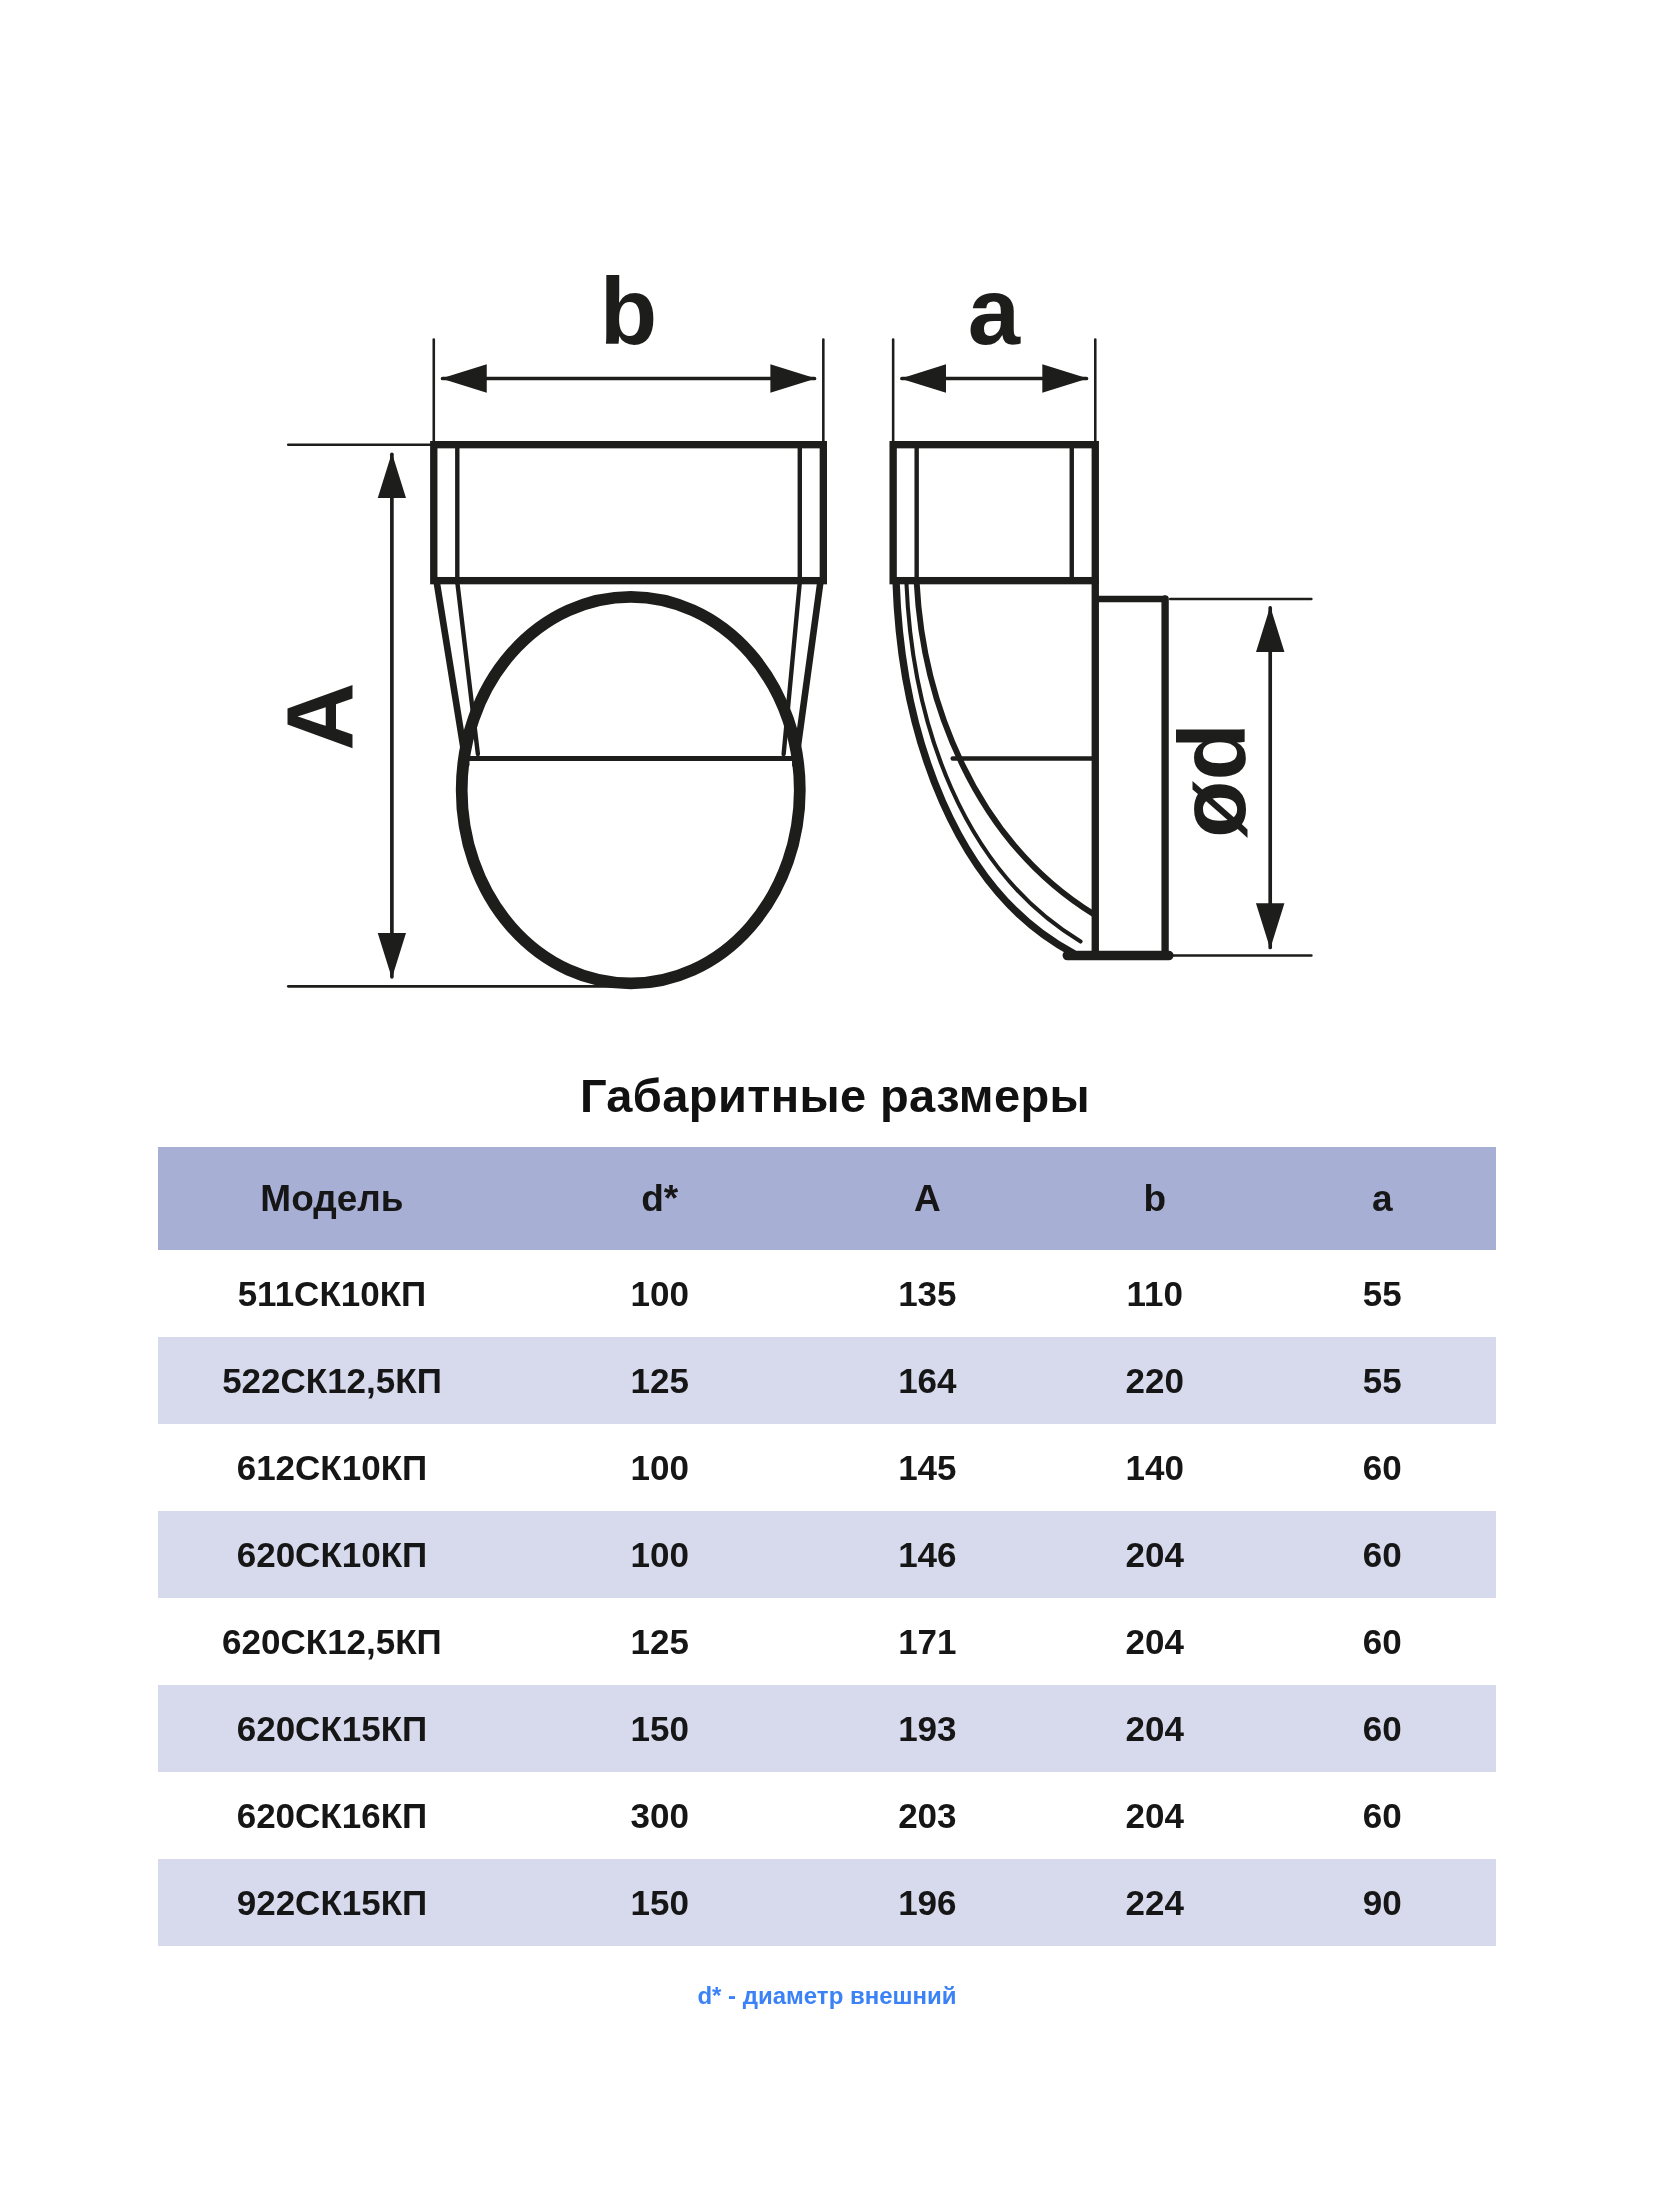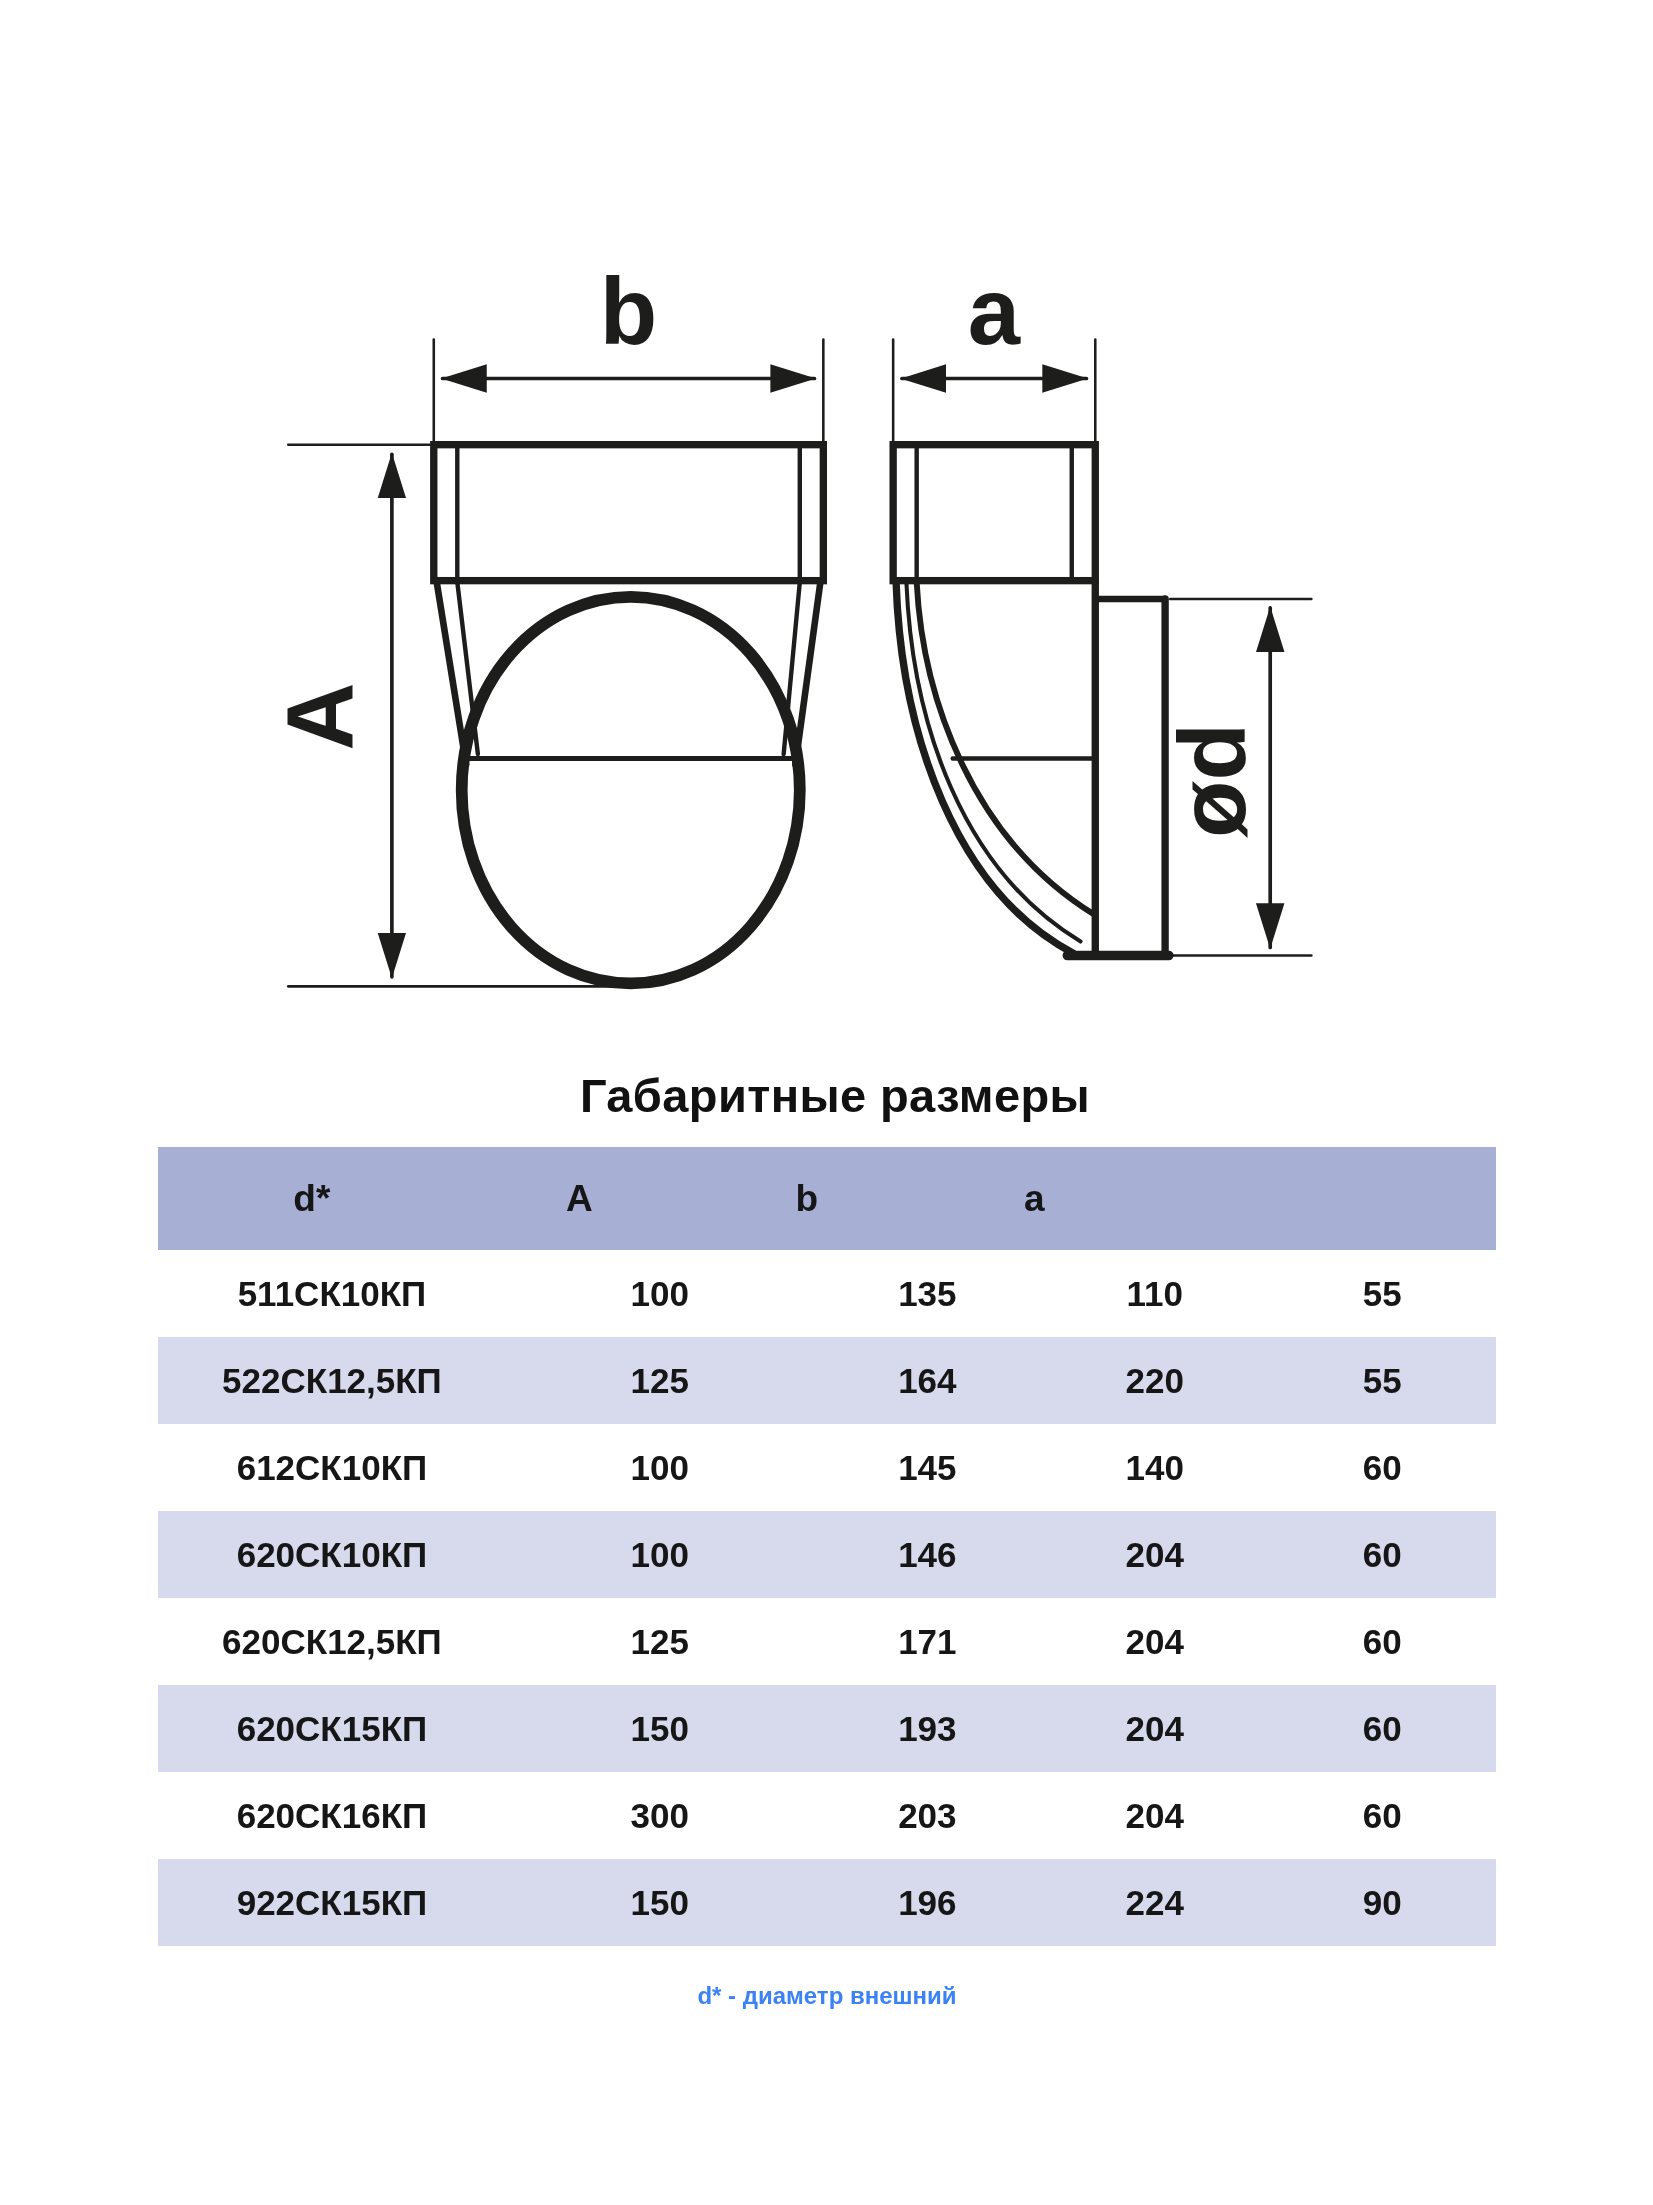--- a/index.html
+++ b/index.html
@@ -38,21 +38,21 @@
   .thead{
     display:flex;align-items:center;height:103px;
     background:var(--header-bg);
     font-weight:bold;font-size:37px;
   }
   .trow{
     display:flex;align-items:center;height:87px;
     background:#ffffff;
     font-weight:700;font-size:35px;
   }
-  .trow.stripe{background:var(--stripe-bg);}
+  .trow.stripe{background:var(--stripe-bg);justify-content:flex-end;}
   .cell{text-align:center;}
   .c0{width:26%;}
   .c1{width:23%;}
   .c2{width:17%;}
   .c3{width:17%;}
   .c4{width:17%;}
   .footnote{
     position:absolute;top:1982px;left:0;width:1654px;
     text-align:center;
     font-size:24px;font-weight:600;color:#3b82f6;
@@ -128,20 +128,21 @@
       <line x1="1596" y1="1300" x2="1784" y2="1300" stroke-width="3.5"></line>
       <line x1="1728" y1="827" x2="1728" y2="1289" stroke-width="5" marker-start="url(#ah)" marker-end="url(#ah)"></line>
       <text class="dim-label" transform="translate(1694,1062) rotate(-90)" text-anchor="middle" stroke="none">ød</text>
     </g>
   </svg>
 
   <h1 class="title">Габаритные размеры</h1>
 
   <div class="dim-table">
     <div class="thead">
+        <div class="cell c0">Модель</div>
         <div class="cell c1">d*</div>
         <div class="cell c2">A</div>
         <div class="cell c3">b</div>
         <div class="cell c4">a</div>
       </div>
     <div class="tbody">
         <div class="trow">
           <div class="cell c0">511СК10КП</div>
           <div class="cell c1">100</div>
           <div class="cell c2">135</div>

